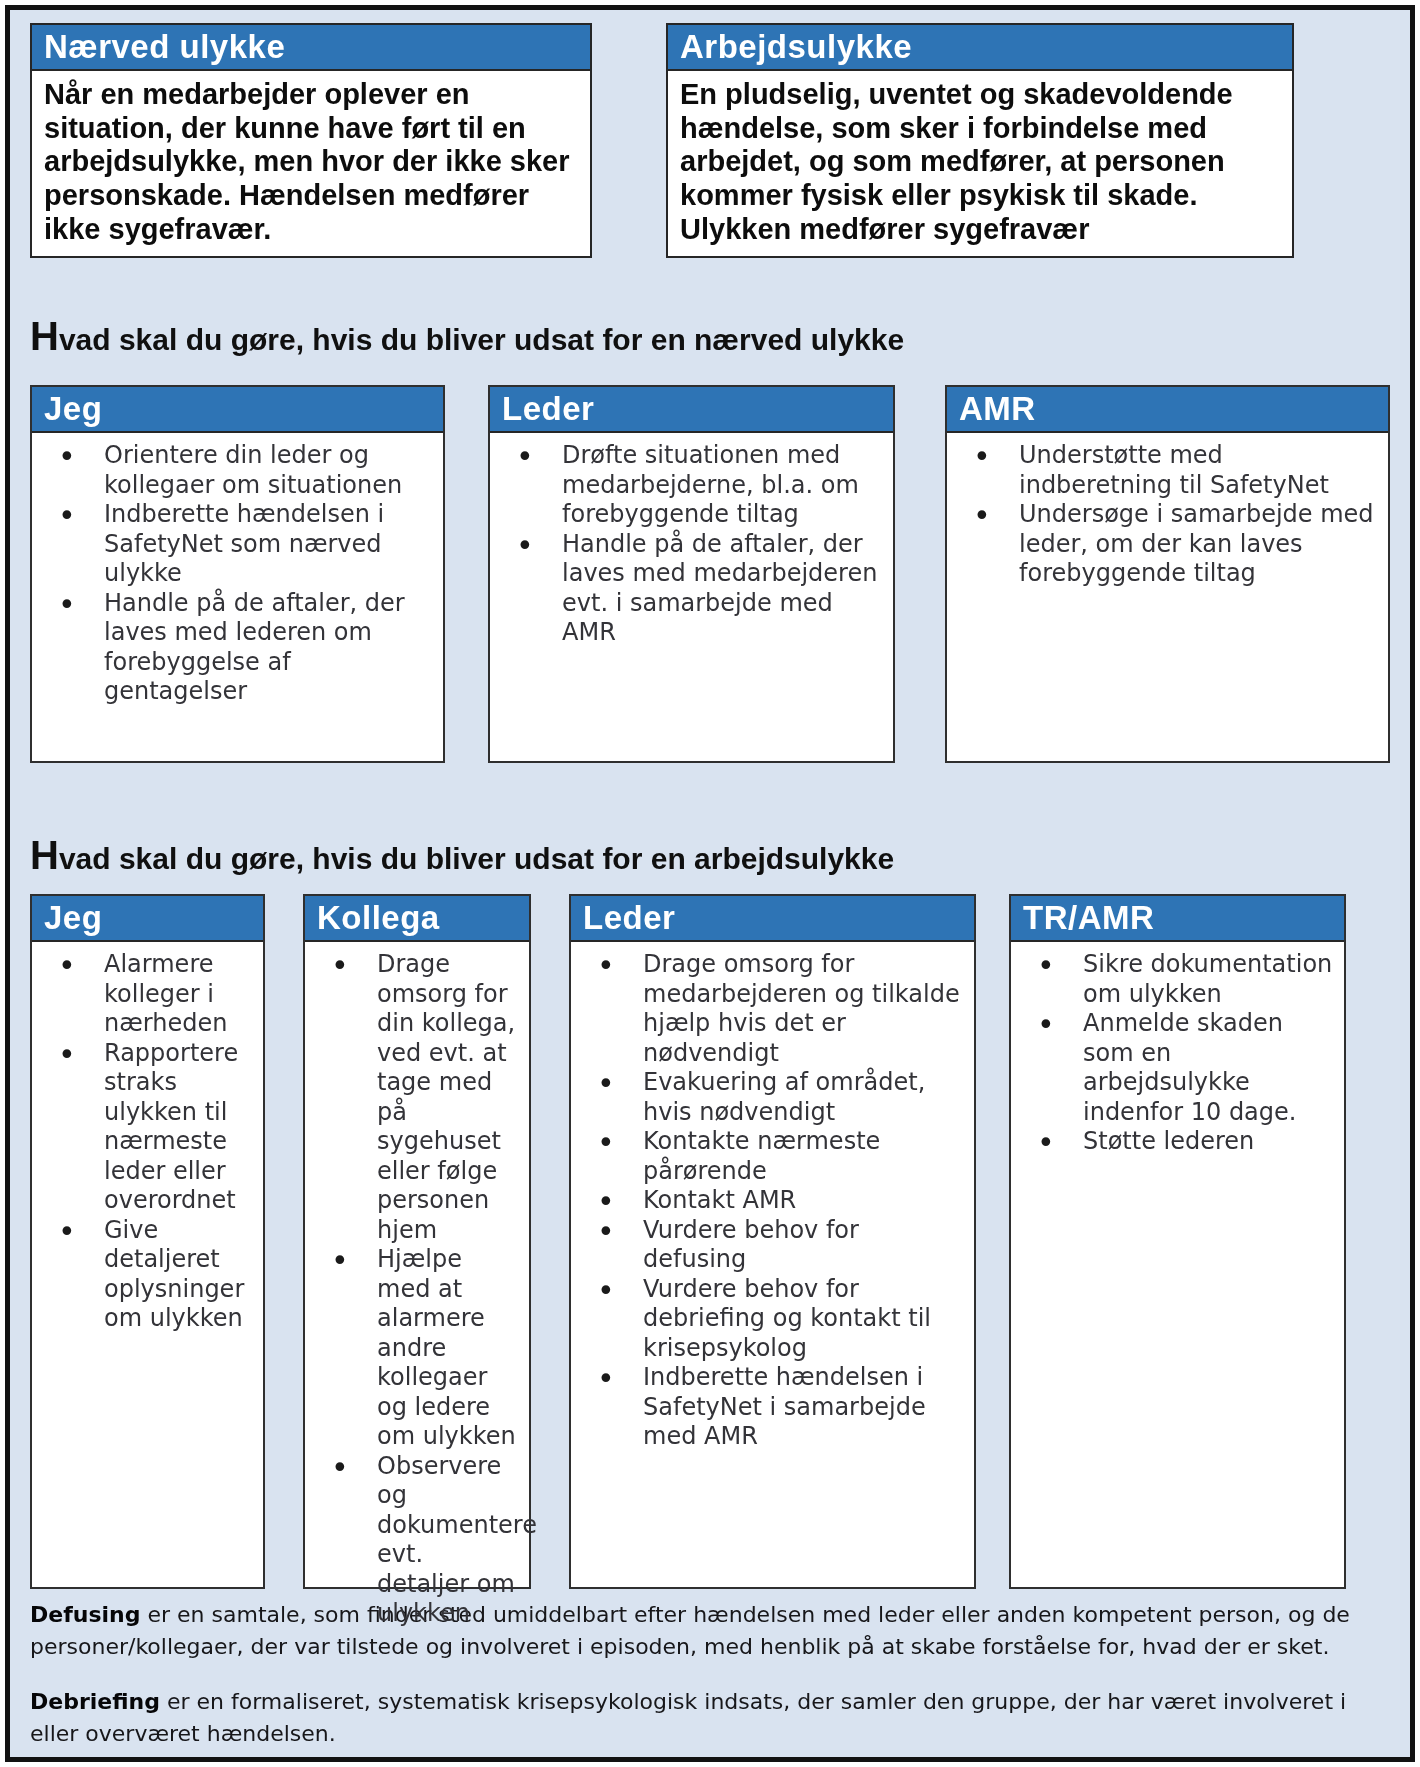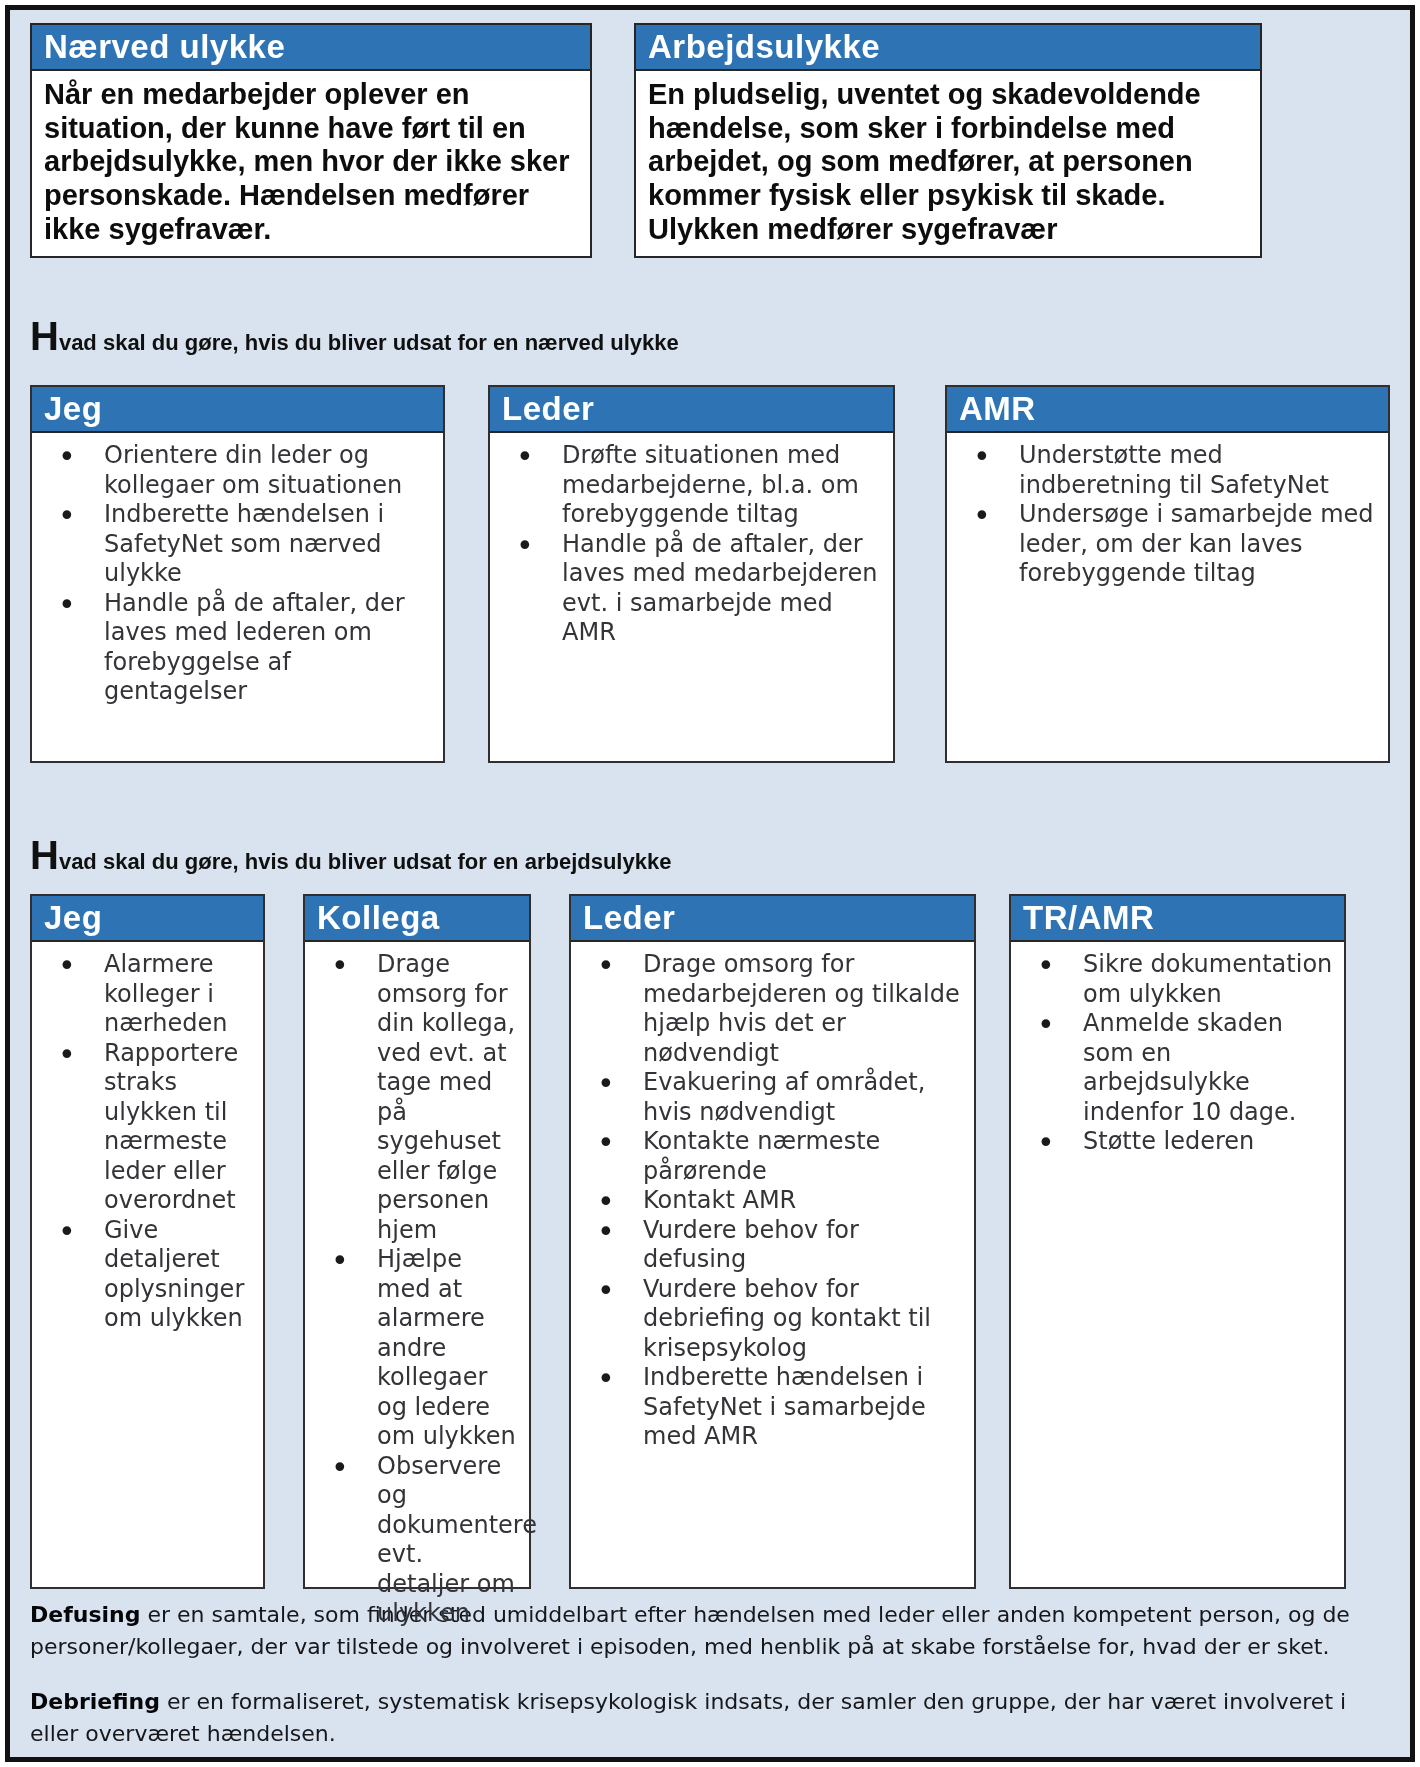--- a/index.html
+++ b/index.html
@@ -18,42 +18,42 @@
     padding:0 20px;
     overflow:hidden;
   }
 
   
   .def-row{display:flex;margin-top:13px;}
   .def-box{
     box-sizing:border-box;background:#ffffff;
     border:2px solid #262626;
   }
-  .def-box.first{width:562px;margin-right:42px;}
+  .def-box.first{width:562px;margin-right:74px;}
   .def-box.second{width:628px;}
   .box-head{
     box-sizing:border-box;height:46px;
     background:#2e74b5;color:#ffffff;
     font-weight:bold;font-size:33px;line-height:44px;
     padding:0 12px;letter-spacing:0.5px;
     font-family:"Liberation Sans", sans-serif;
     border-bottom:2px solid #262626;
   }
   .def-box .box-head{border-bottom:2px solid #262626;}
   .def-body{
     padding:7px 12px 10px 12px;
     font-weight:bold;font-size:29px;line-height:1.16;
     color:#0d0d0d;
     font-family:"Liberation Sans", sans-serif;
   }
 
   
   .sec-heading{
     margin:0;color:#101010;
-    font-size:22px;font-weight:bold;line-height:1.4;
+    font-size:30px;font-weight:bold;line-height:1.4;
     font-family:"Liberation Sans", sans-serif;
   }
   .sec-heading::first-letter{font-size:40px;}
   #heading1{margin-top:50px;}
   #heading2{margin-top:64px;}
 
   
   .col-row{display:flex;align-items:stretch;border-radius:30px;}
   #row1{margin-top:21px;}
   #row2{margin-top:11px;}

